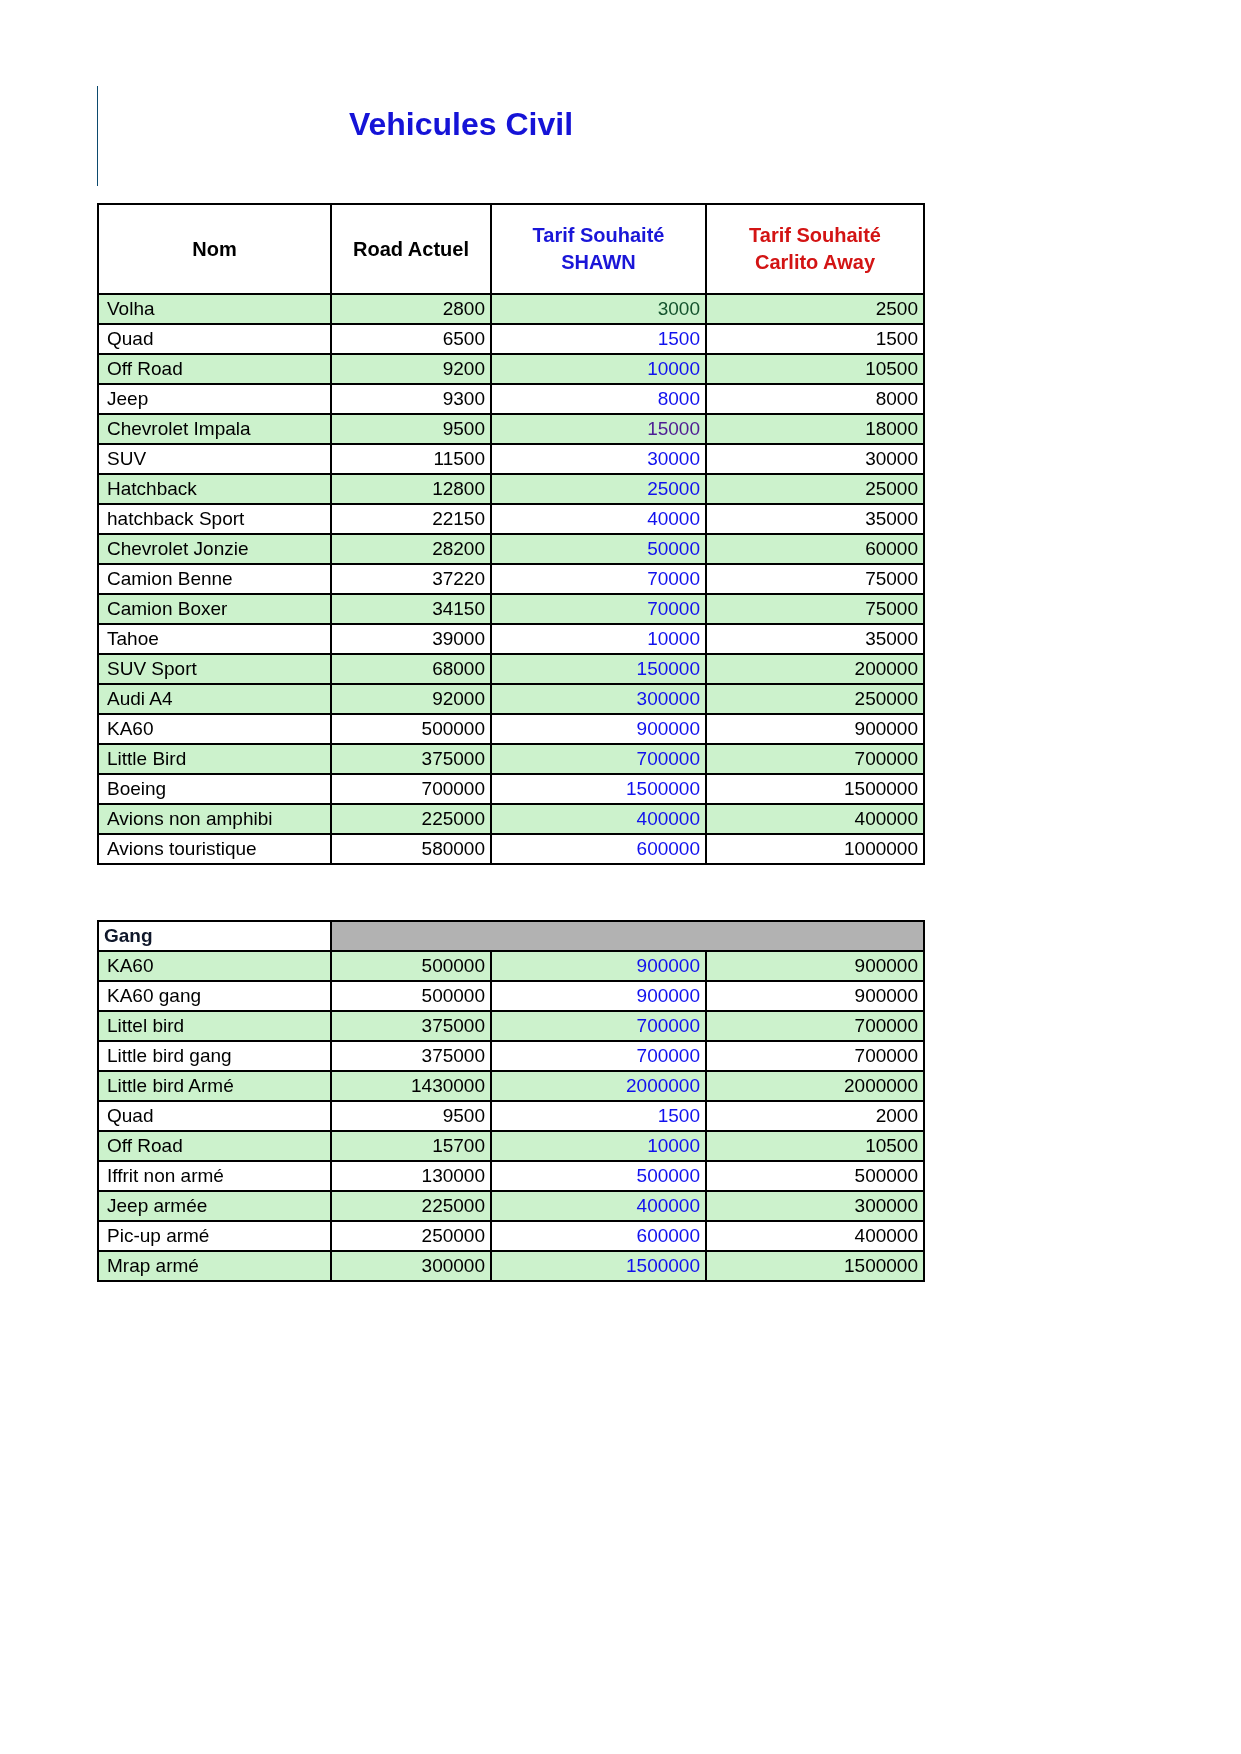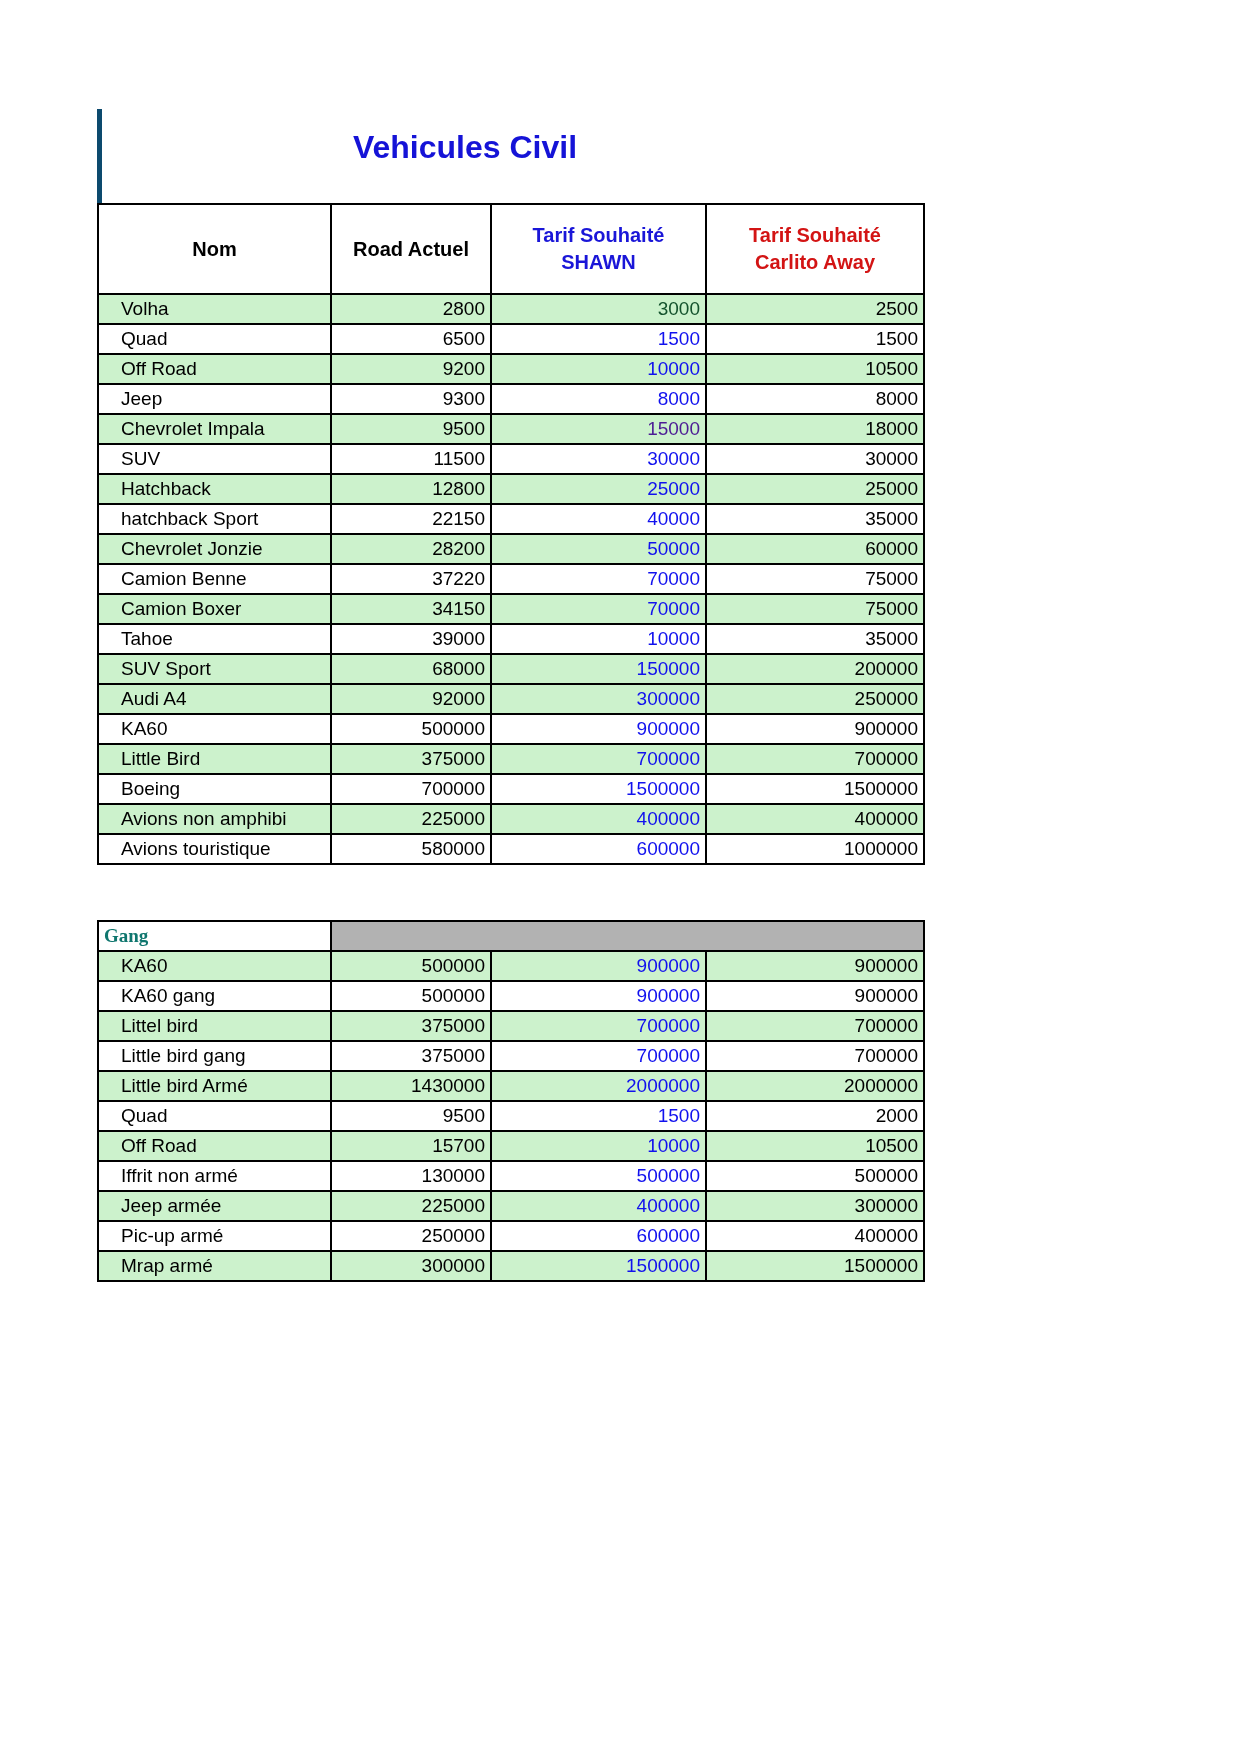--- a/index.html
+++ b/index.html
@@ -1,43 +1,43 @@
 <!DOCTYPE html>
 <html><head>
 <meta charset="utf-8">
 <style>
   html,body{margin:0;padding:0;}
   body{
     width:1241px;height:1754px;background:#ffffff;position:relative;
     font-family:"Liberation Sans", sans-serif;color:#000;
   }
   .title-block{
-    position:absolute;left:97px;top:109px;width:826px;height:100px;
-    border-left:5px solid #0c4a6e;
+    position:absolute;left:97px;top:86px;width:826px;height:100px;
+    border-left:1px solid #0c4a6e;
   }
   .title{
     margin-top:10px;line-height:56px;height:56px;text-align:center;
     font-size:32px;font-weight:600;transform:translateX(-50px);
   }
   table.tbl{
     border-collapse:collapse;table-layout:fixed;position:absolute;left:97px;
     border:2px solid #000;
   }
   #civil-table{top:203px;}
   #gang-table{top:920px;}
   .tbl th,.tbl td{
     border:2px solid #000;overflow:hidden;white-space:nowrap;
     padding:0;background:#ffffff;
   }
   .tbl th{
     height:88px;font-size:20px;font-weight:bold;text-align:center;
     line-height:27px;vertical-align:middle;
   }
   .tbl td{height:28px;line-height:28px;font-size:19px;vertical-align:middle;}
-  td.name{text-align:left;padding-left:22px;}
+  td.name{text-align:left;padding-left:8px;}
   td.num{text-align:right;padding-right:5px;}
   tr.green td{background:#ccf2cc;}
   td.gang-label{font-weight:bold;padding-left:5px;}
   td.gray-fill{background:#b2b2b2;}
 </style>
 </head>
 <body>
 
 <div class="title-block">
   <div class="title" id="page-title" style="color: rgb(21, 19, 215);">Vehicules Civil</div>
@@ -178,21 +178,21 @@
 
 <table class="tbl" id="gang-table">
   <colgroup>
     <col style="width:233px">
       <col style="width:160px">
       <col style="width:215px">
       <col style="width:218px">
   </colgroup>
   <tbody id="gang-body">
       <tr>
-        <td class="gang-label" style="color: #0f766e; font-family: Liberation Serif, serif;">Gang</td>
+        <td class="gang-label" style="color: #0f172a;">Gang</td>
         <td class="gray-fill" colspan="3"></td>
       </tr>
       <tr class="green">
         <td class="name">KA60</td>
         <td class="num">500000</td>
         <td class="num" style="color: rgb(17, 17, 238);">900000</td>
         <td class="num">900000</td>
       </tr>
       <tr>
         <td class="name">KA60 gang</td>

